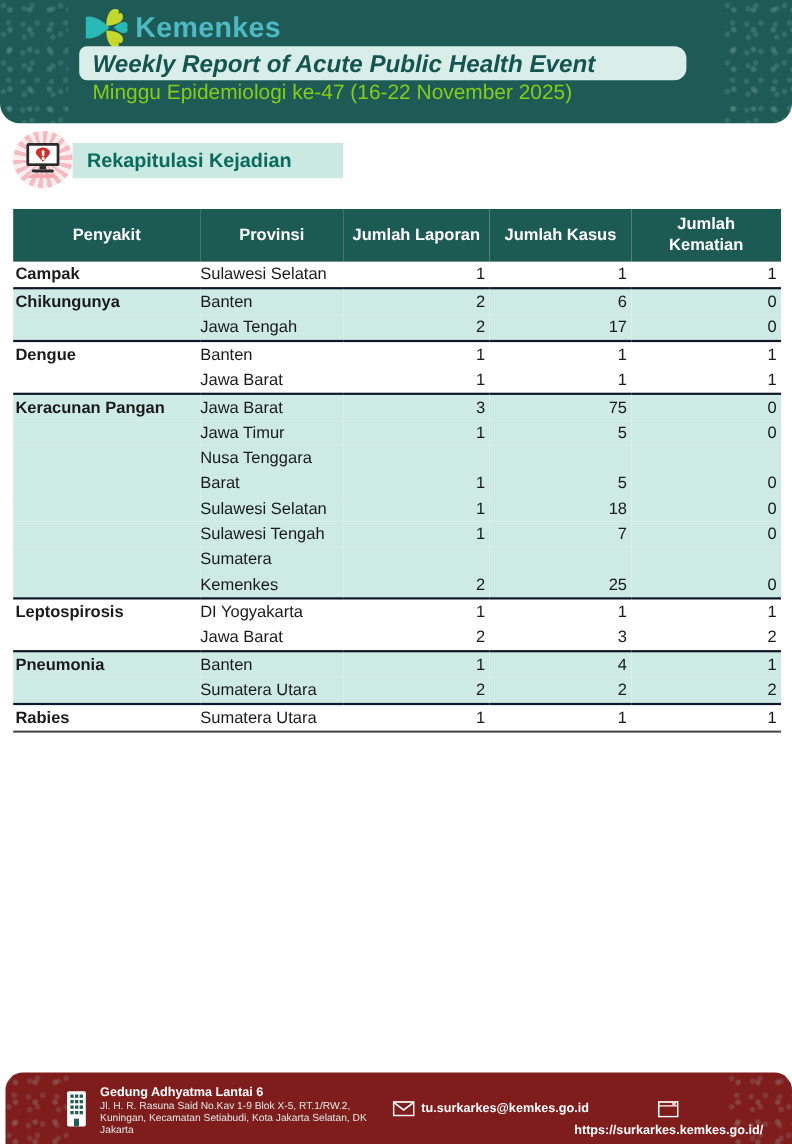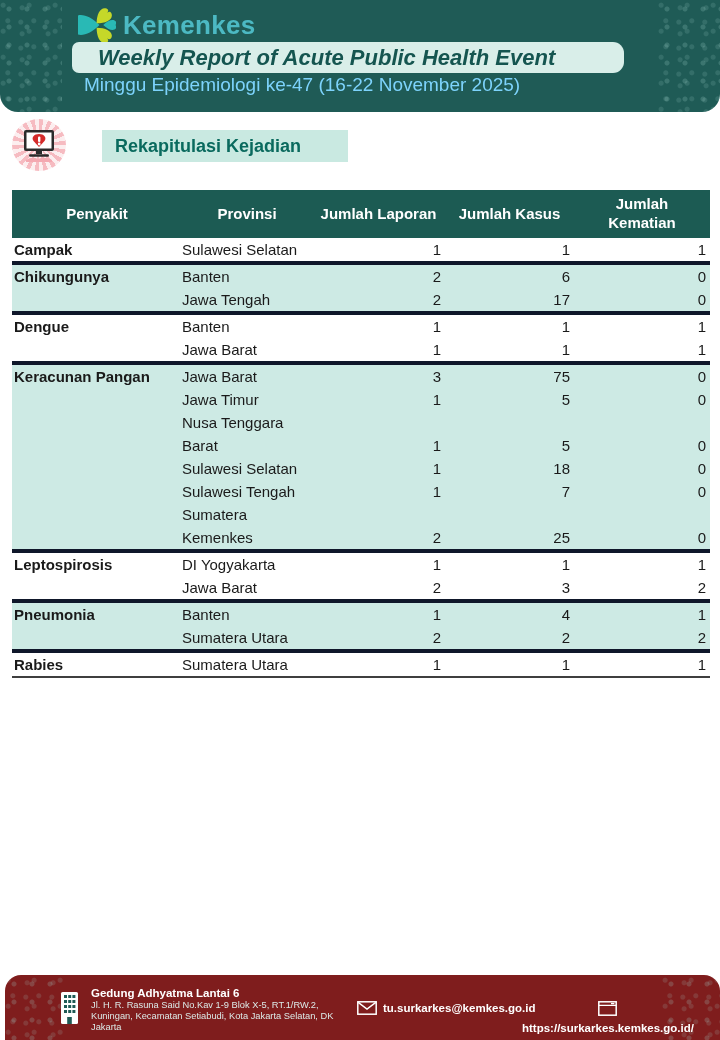--- a/index.html
+++ b/index.html
@@ -34,37 +34,36 @@
   .logo-text {
     margin-left:7px; color:#4CB9C3; font-size:26px; font-weight:bold;
     letter-spacing:0.3px;
   }
   .title-box {
     position:absolute; left:72px; top:42px; width:552px; height:31px;
     background:#D9EEE9; border-radius:7px 11px 11px 7px;
   }
   .title-text {
     color:#155550; font-size:22px; font-weight:bold; font-style:italic;
-    line-height:31px; padding-left:26px; white-space:nowrap;
+    line-height:31px; padding-left:12px; white-space:nowrap;
   }
   .subtitle {
-    position:absolute; left:84px; top:74px; color:#7dd3fc; font-size:19px;
+    position:absolute; left:84px; top:74px; color:#84cc16; font-size:19px;
     white-space:nowrap;
   }
   
   .section-icon {
     position:absolute; left:12px; top:119px; width:54px; height:52px;
     border-radius:50%;
     background:repeating-conic-gradient(#F6BBC1 0deg 10deg, #FCEEEF 10deg 20deg);
     display:flex; align-items:center; justify-content:center;
   }
   .section-bar {
     position:absolute; left:66px; top:130px; width:246px; height:32px;
     background:#C9E9E1;
-    margin-left:36px;
   }
   .section-title {
     color:#0A6A5E; font-size:18px; font-weight:bold; line-height:32px;
     padding-left:13px; white-space:nowrap;
   }
   
   .table-wrap {
     position:absolute; left:12px; top:178px; width:698px;
     border-bottom:2px solid #3F3F3F;
     margin-top:12px;
@@ -75,21 +74,21 @@
     height:48px; text-align:center; vertical-align:middle; line-height:1.25;
     padding:0;
   }
   thead th .narrow { display:inline-block; width:82px; }
   tbody td {
     font-size:15px; color:#1A1A1A; height:23px; line-height:23px;
     padding:0; vertical-align:bottom;
   }
   tbody tr.mint td { background:#CDEAE4; }
   tbody tr.white td { background:#ffffff; }
-  tbody tr.group-start td { border-top:4px solid #0f172a; }
+  tbody tr.group-start td { border-top:2px solid #0f172a; }
   td.disease { font-weight:bold; padding-left:2px; }
   td.num { text-align:right; padding-right:4px; }
   
   .footer {
     position:absolute; left:5px; top:975px; width:715px; height:65px;
     background:#7f1d1d; border-radius:16px 16px 0 0; overflow:hidden;
     color:#ffffff;
   }
   .footer .batik { width:58px; }
   .building-icon { position:absolute; left:53px; top:15px; }

